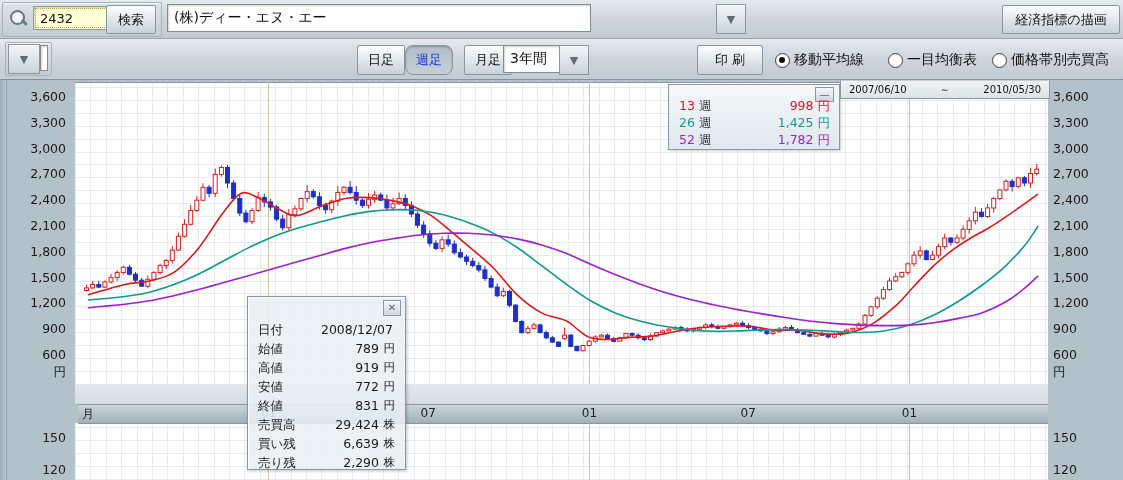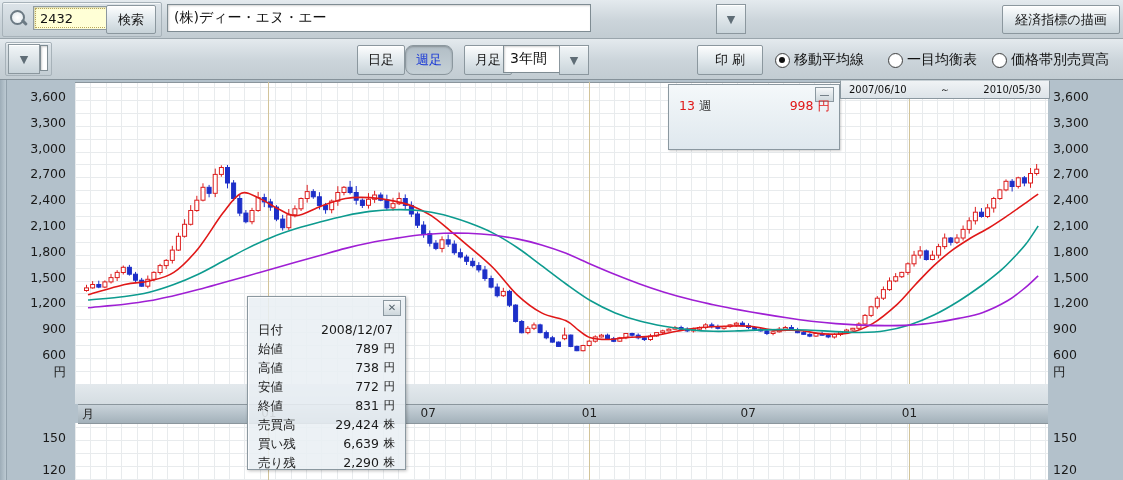--- a/index.html
+++ b/index.html
@@ -493,20 +493,28 @@
     </svg>
 
   <div id="legend">
     <div class="minbtn">
         <span>—</span>
       </div>
     <div class="legrow" style="top:13px;">
       <span><span style="color:#e01818;">13</span> <span class="wk">週</span></span>
       <span style="color:#e01818;"><span>998</span> <span>円</span></span>
     </div>
+    <div class="legrow" style="top:30px;">
+      <span><span style="color:#0d9b8f;">26</span> <span class="wk">週</span></span>
+      <span style="color:#0d9b8f;"><span>1,425</span> <span>円</span></span>
+    </div>
+    <div class="legrow" style="top:47px;">
+      <span><span style="color:#9f1fd4;">52</span> <span class="wk">週</span></span>
+      <span style="color:#9f1fd4;"><span>1,782</span> <span>円</span></span>
+    </div>
   </div>
 
   <div id="datebar">
     <span>2007/06/10</span>
     <span>～</span>
     <span>2010/05/30</span>
   </div>
 
   <div id="tooltip">
     <div class="closebtn">
@@ -517,21 +525,21 @@
         <span class="tv">2008/12/07</span>
         <span class="tu" style="width:2px;"></span>
       </div>
     <div class="tiprow" style="top:44px;">
         <span class="tl">始値</span>
         <span class="tv">789</span>
         <span class="tu">円</span>
       </div>
     <div class="tiprow" style="top:63px;">
         <span class="tl">高値</span>
-        <span class="tv">738</span>
+        <span class="tv">919</span>
         <span class="tu">円</span>
       </div>
     <div class="tiprow" style="top:82px;">
         <span class="tl">安値</span>
         <span class="tv">772</span>
         <span class="tu">円</span>
       </div>
     <div class="tiprow" style="top:101px;">
         <span class="tl">終値</span>
         <span class="tv">831</span>

